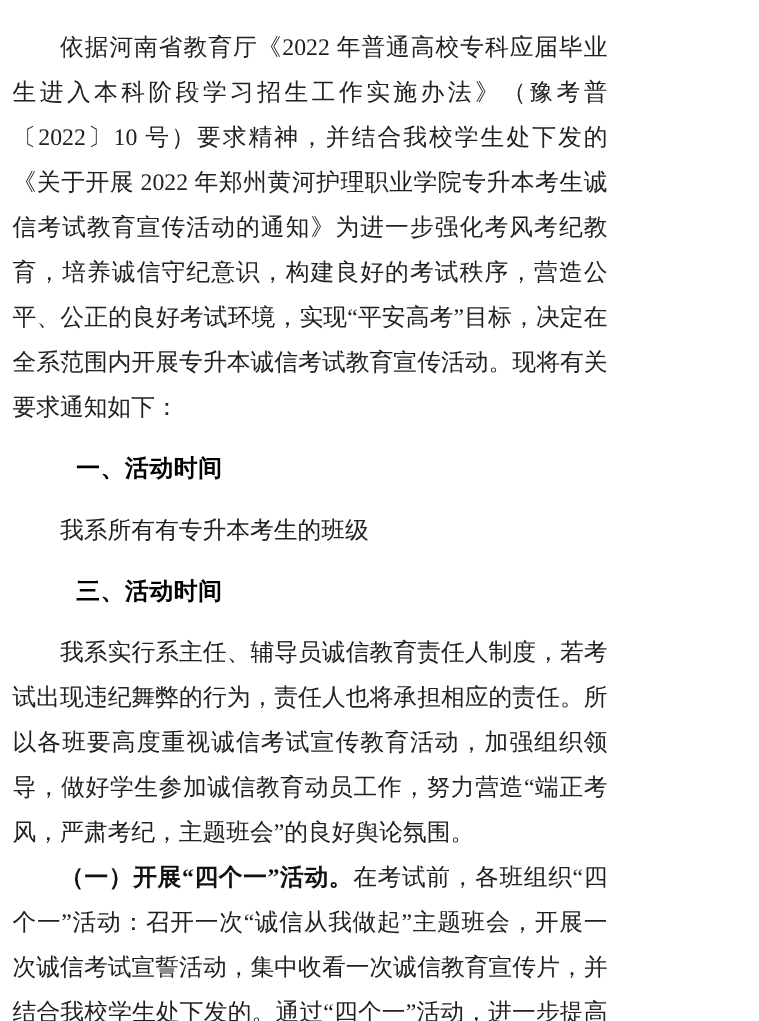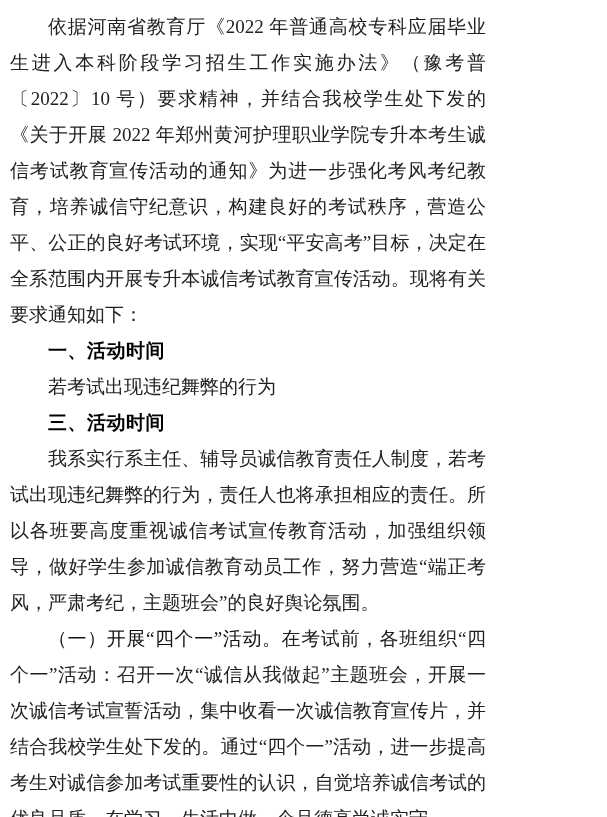--- a/index.html
+++ b/index.html
@@ -7,65 +7,65 @@
     padding: 0;
     background: #ffffff;
   }
   .page {
     position: relative;
     width: 507px;
     height: 817px;
     box-sizing: border-box;
     background: #ffffff;
     overflow: hidden;
-    padding: 9px 21px 0 10px;
+    padding: 21px 21px 0 10px;
   }
   .doc {
     width: 100%;
     color: #212121;
     font-family: "Liberation Serif", "DejaVu Serif", serif;
     font-size: 19px;
     line-height: 36px;
     text-align: justify;
     text-justify: inter-character;
   }
   .doc p {
     margin: 0;
     padding: 0;
     text-indent: 2em;
   }
   .doc .heading {
-    margin: 0;
+    margin: 13px;
     padding: 0;
     text-indent: 2em;
     font-family: "Liberation Sans", "DejaVu Sans", sans-serif;
     font-weight: 700;
     color: #000000;
     font-size: 19px;
     line-height: 36px;
     letter-spacing: 0.5px;
   }
   .doc .lead-bold {
-    font-weight: 400;
+    font-weight: 700;
     color: #111111;
   }
 </style>
 </head>
 <body>
 
 <div class="page">
   <div class="doc">
 
     <p>依据河南省教育厅《2022 年普通高校专科应届毕业生进入本科阶段学习招生工作实施办法》（豫考普〔2022〕10 号）要求精神，并结合我校学生处下发的《关于开展 2022 年郑州黄河护理职业学院专升本考生诚信考试教育宣传活动的通知》为进一步强化考风考纪教育，培养诚信守纪意识，构建良好的考试秩序，营造公平、公正的良好考试环境，实现“平安高考”目标，决定在全系范围内开展专升本诚信考试教育宣传活动。现将有关要求通知如下：</p>
 
     <div class="heading">一、活动时间</div>
 
 
 
-    <p>若考试出现违纪舞弊的行为</p>
+    <p>我系所有有专升本考生的班级</p>
 
     <div class="heading">三、活动时间</div>
 
     <p>我系实行系主任、辅导员诚信教育责任人制度，若考试出现违纪舞弊的行为，责任人也将承担相应的责任。所以各班要高度重视诚信考试宣传教育活动，加强组织领导，做好学生参加诚信教育动员工作，努力营造“端正考风，严肃考纪，主题班会”的良好舆论氛围。</p>
 
     <p><span class="lead-bold">（一）开展“四个一”活动。</span><span>在考试前，各班组织“四个一”活动：召开一次“诚信从我做起”主题班会，开展一次诚信考试宣誓活动，集中收看一次诚信教育宣传片，并结合我校学生处下发的。通过“四个一”活动，进一步提高考生对诚信参加考试重要性的认识，自觉培养诚信考试的优良品质，在学习、生活中做一个品德高尚诚实守</span></p>
 
   </div>
 </div>
 

